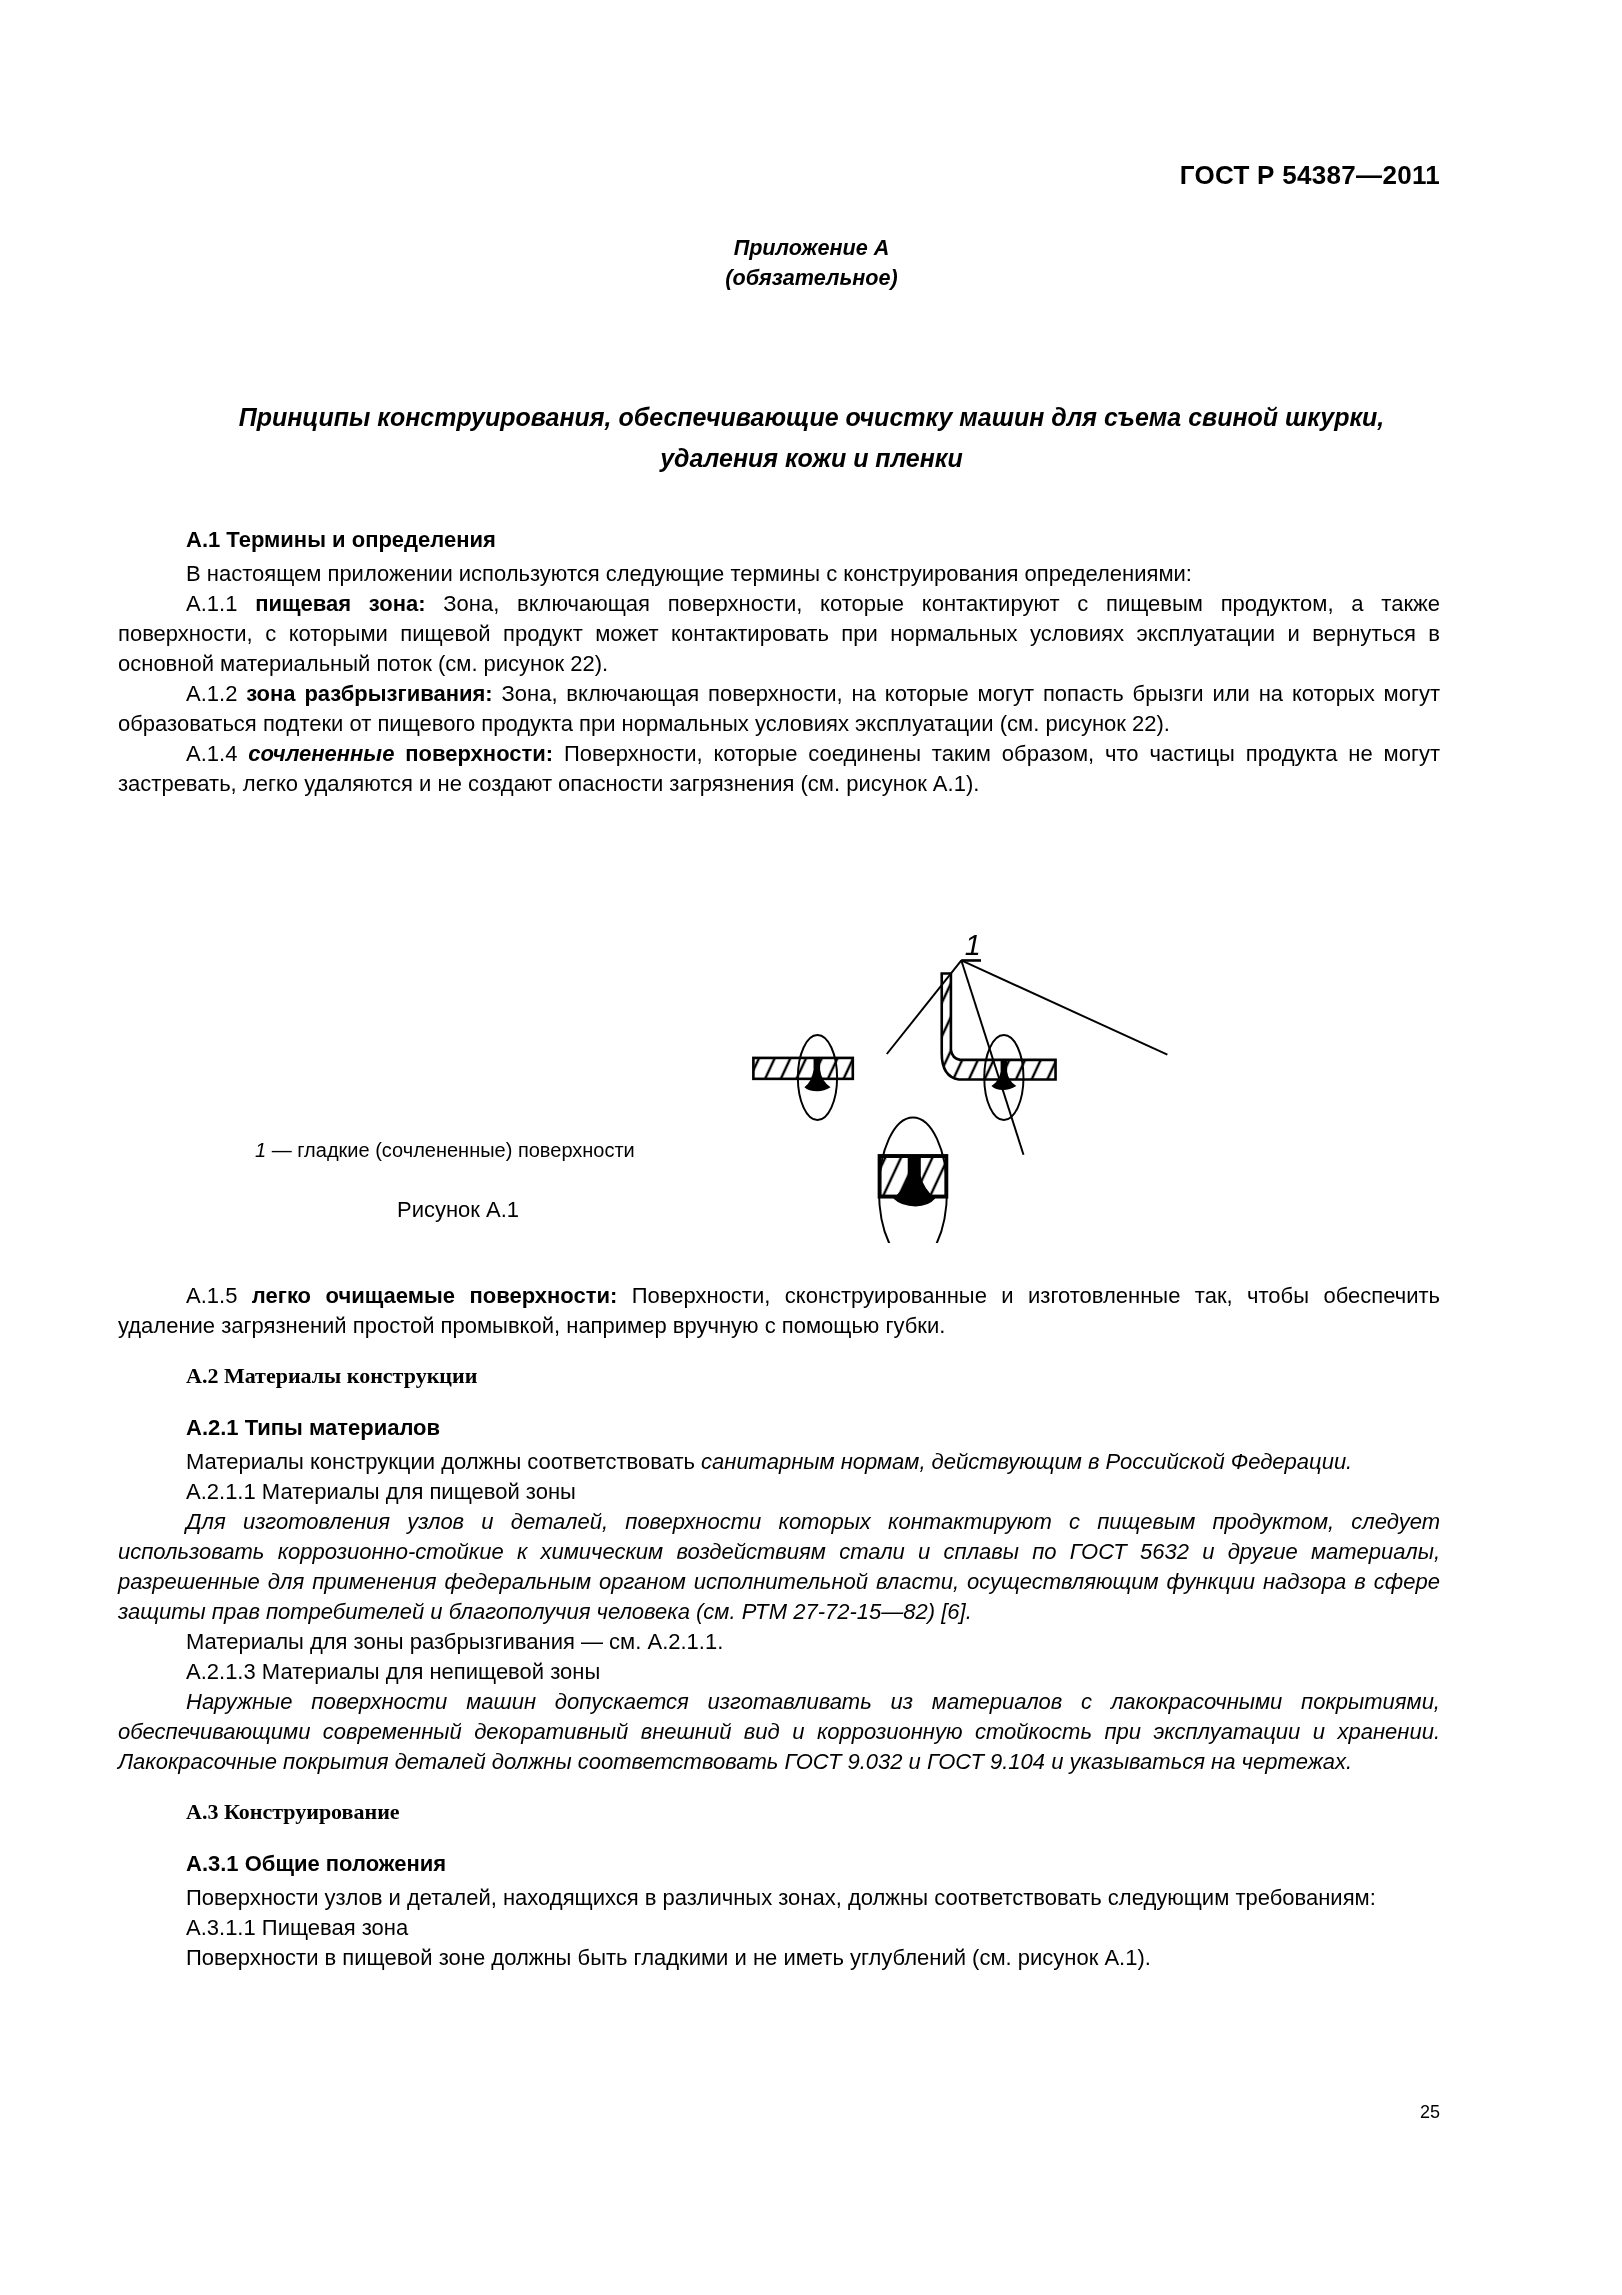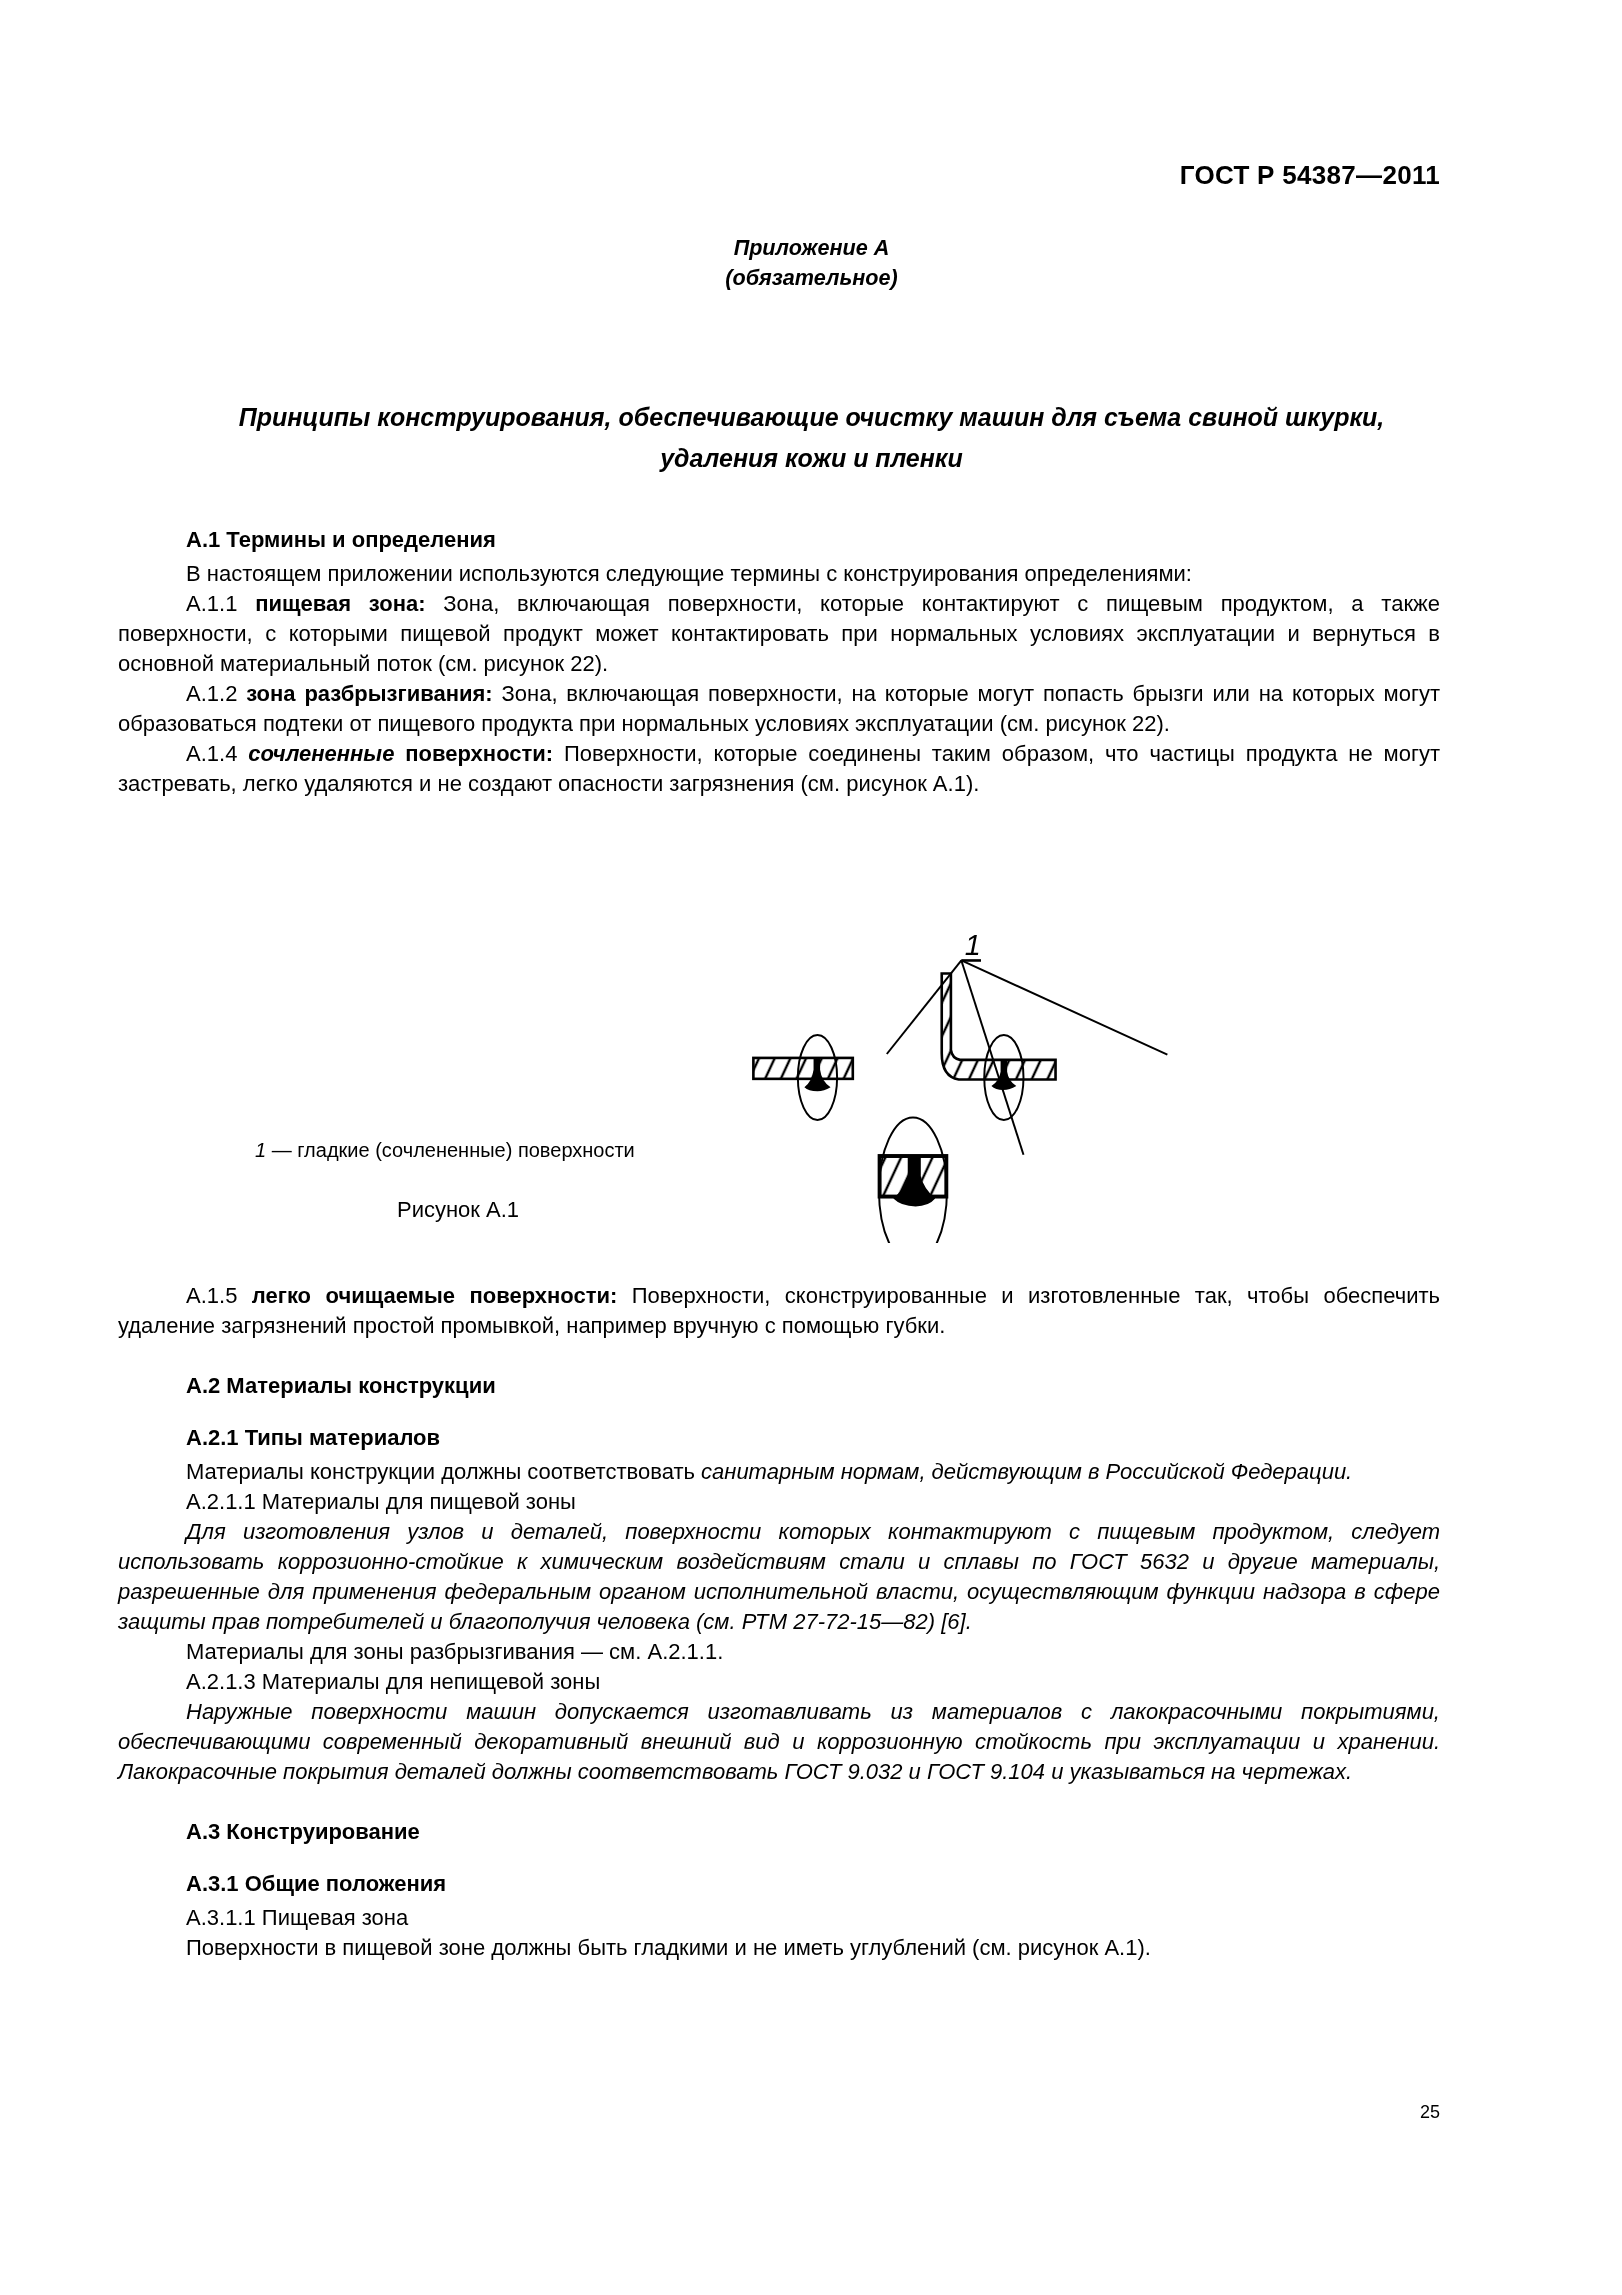--- a/index.html
+++ b/index.html
@@ -12,21 +12,21 @@
     right: 183px; top: 160px; font-size: 26px; font-weight: bold; letter-spacing: 0.3px;
   }
   .center { left: 0; right: 0; text-align: center; font-style: italic; }
   .annex-title { top: 233px; font-size: 21.6px; font-weight: bold; line-height: 30px; }
   .main-title { top: 397px; font-size: 25px; font-weight: bold; line-height: 41px; left: 118px; right: 118px; }
   .block {
     left: 118px; width: 1322px; font-size: 22px; line-height: 30px; text-align: justify;
   }
   .block p { margin: 0; text-indent: 68px; }
   .block p.h { font-weight: bold; margin-top: 22px; margin-bottom: 3.9px; }
-  .block p.h.gap { margin-top: 30px; }
+  .block p.h.gap { margin-top: 20px; font-family: Liberation Serif, serif; }
   .block .b { font-weight: bold; }
   .block .bi { font-weight: bold; font-style: italic; }
   .block .i { font-style: italic; }
   .block p.i { font-style: italic; }
   .sec1 { top: 503px; }
   .sec2 { top: 1281px; }
   .legend { left: 255px; top: 1139px; font-size: 20px; }
   .legend .num { font-style: italic; }
   .caption { left: 397px; top: 1197px; font-size: 22px; }
   .figure { left: 739px; top: 916px; width: 654px; height: 327px; }
@@ -99,18 +99,19 @@
   <p><span>Материалы конструкции должны соответствовать </span><span class="i">санитарным нормам, действующим в Российской Федерации.</span></p>
 
   <p>А.2.1.1  Материалы для пищевой зоны</p>
   <p class="i">Для изготовления узлов и деталей, поверхности которых контактируют с пищевым продуктом, следует использовать коррозионно-стойкие к химическим воздействиям стали и сплавы по ГОСТ 5632 и другие материалы, разрешенные для применения федеральным органом исполнительной власти, осуществляющим функции надзора в сфере защиты прав потребителей и благополучия человека (см. РТМ 27-72-15—82) [6].</p>
   <p>Материалы для зоны разбрызгивания — см. А.2.1.1.</p>
   <p>А.2.1.3  Материалы для непищевой зоны</p>
   <p class="i">Наружные поверхности машин допускается изготавливать из материалов с лакокрасочными покрытиями, обеспечивающими современный декоративный внешний вид и коррозионную стойкость при эксплуатации и хранении. Лакокрасочные покрытия деталей должны соответствовать ГОСТ 9.032 и ГОСТ 9.104 и указываться на чертежах.</p>
 
   <p class="h gap">А.3  Конструирование</p>
   <p class="h">А.3.1  Общие положения</p>
+  <p>Поверхности узлов и деталей, находящихся в различных зонах, должны соответствовать следующим требованиям:</p>
   <p>А.3.1.1  Пищевая зона</p>
   <p>Поверхности в пищевой зоне должны быть гладкими и не иметь углублений (см. рисунок А.1).</p>
 </div>
 
 <div class="abs pagenum">25</div>
 
 
 </body></html>

